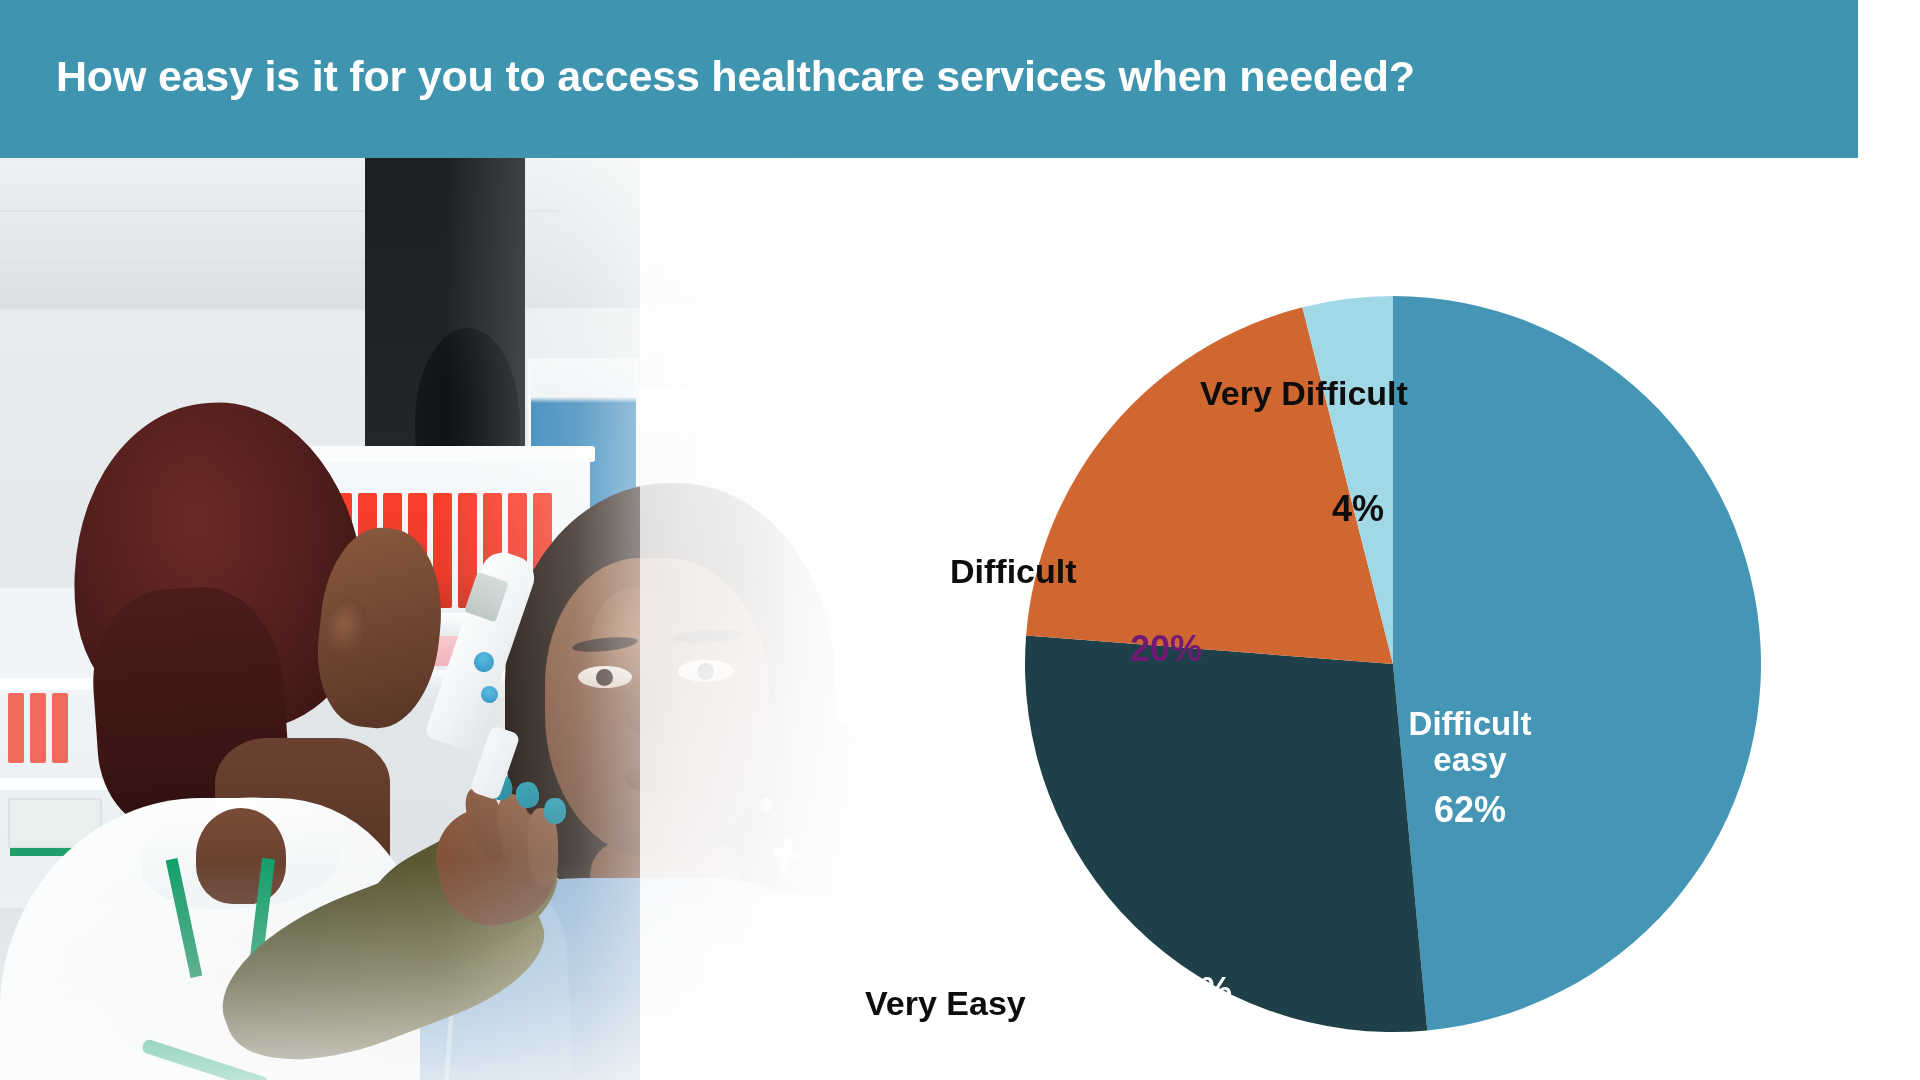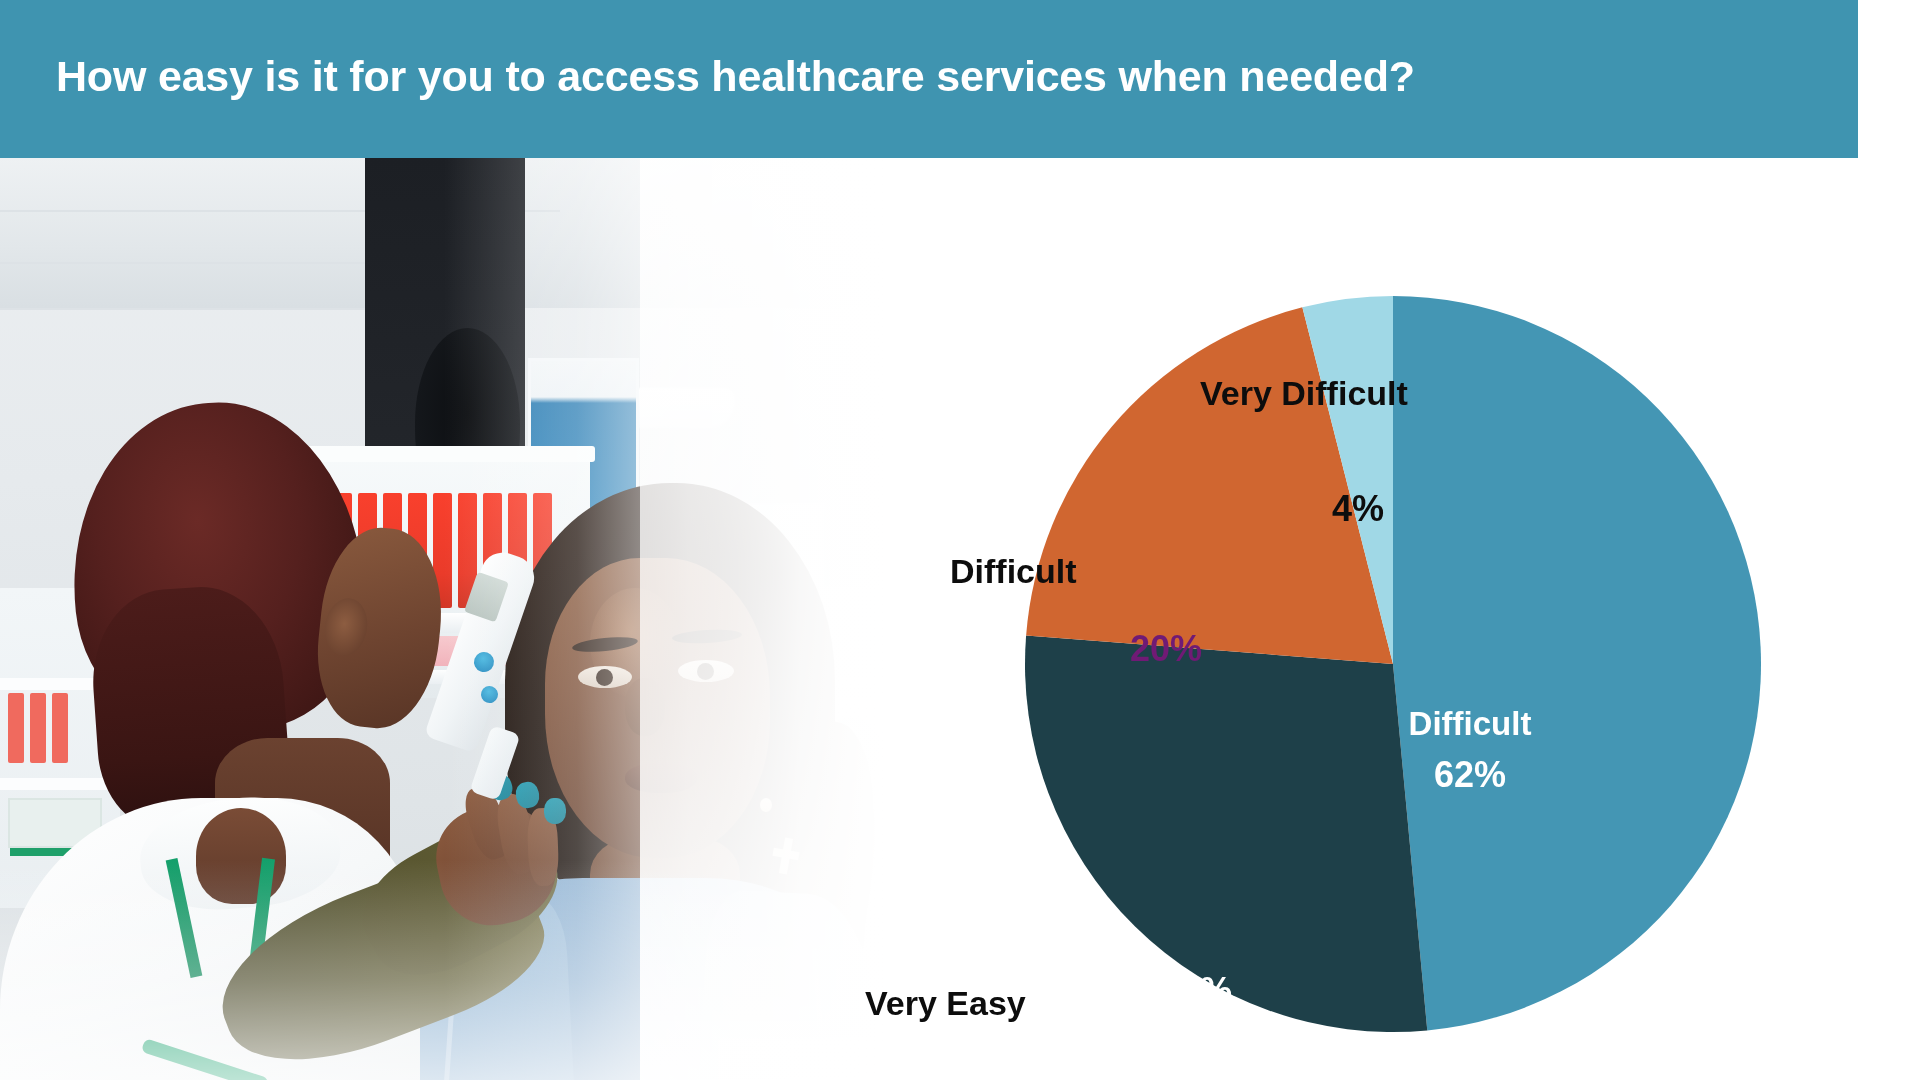--- a/index.html
+++ b/index.html
@@ -376,20 +376,21 @@
     <div class="callout" id="lbl-very-difficult">Very Difficult</div>
     <div class="callout" id="lbl-difficult">Difficult</div>
     <div class="callout" id="lbl-very-easy">Very Easy</div>
 
     <div class="slice-val" id="val-very-difficult">4%</div>
     <div class="slice-val" id="val-difficult">20%</div>
     <div class="slice-val" id="val-very-easy">23%</div>
 
     <div id="grp-somewhat">
       <div class="nm">Difficult</div>
+      <div class="nm">easy</div>
       <div class="pc">62%</div>
     </div>
   </div>
 
   <div id="header">
     <div id="header-title">How easy is it for you to access healthcare services when needed?</div>
   </div>
 
 </div>
 

